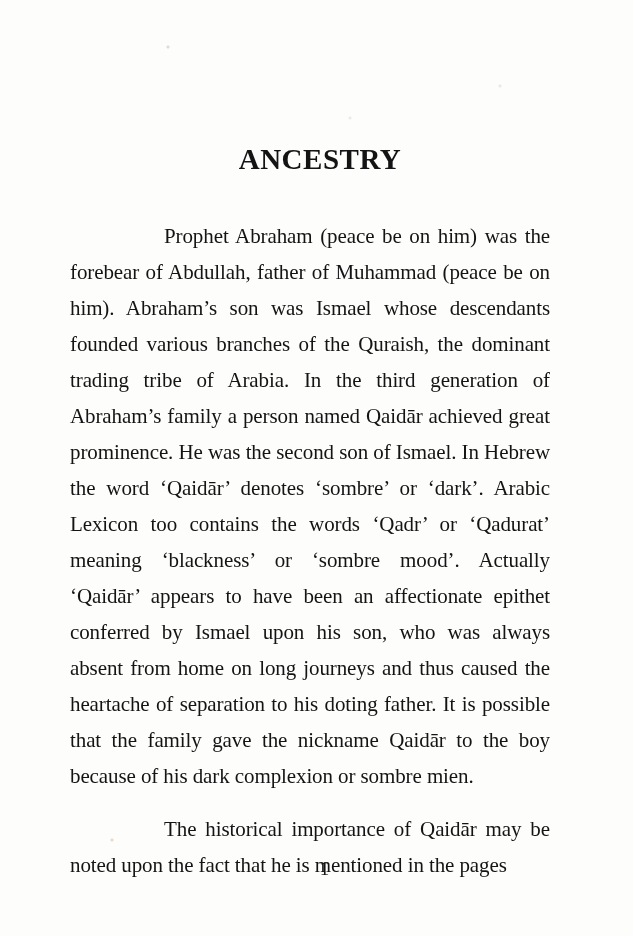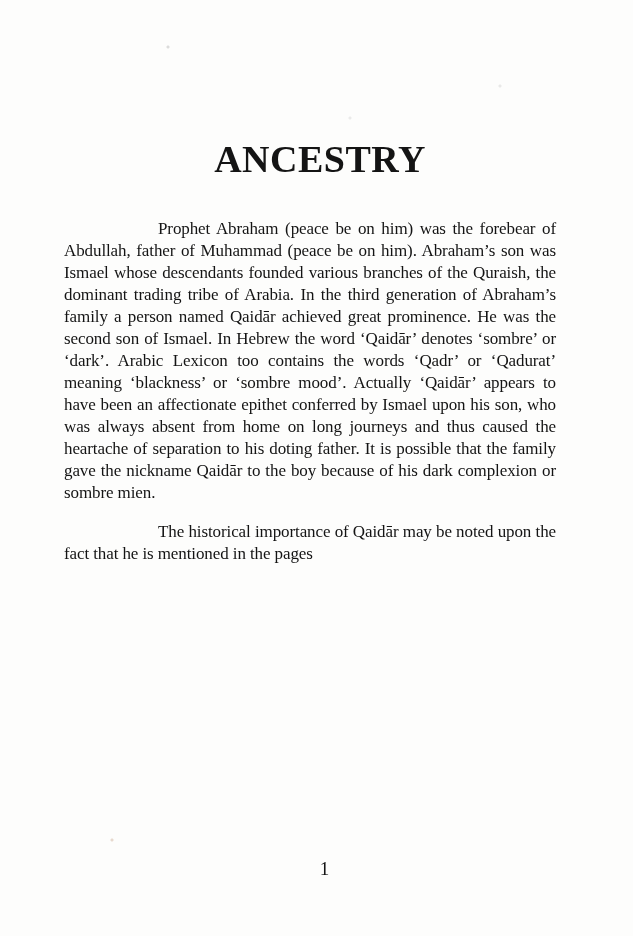--- a/index.html
+++ b/index.html
@@ -25,30 +25,30 @@
   .content {
     position: absolute;
     left: 64px;
     top: 0;
     width: 492px;
   }
   .title {
     margin: 142px 0 0 0;
     padding: 0;
     text-align: center;
-    font-size: 38px;
+    font-size: 29px;
     line-height: 34px;
     font-weight: bold;
     letter-spacing: 0.5px;
     transform: translateX(10px);
   }
   .body-para {
-    margin: 0;
-    font-size: 17px;
-    line-height: 22px;
+    margin: 6px;
+    font-size: 21px;
+    line-height: 36px;
     text-align: justify;
     text-indent: 94px;
     letter-spacing: -0.1px;
     hyphens: none;
   }
   .para-1 {
     margin-top: 42px;
   }
   .para-2 {
     margin-top: 17px;

